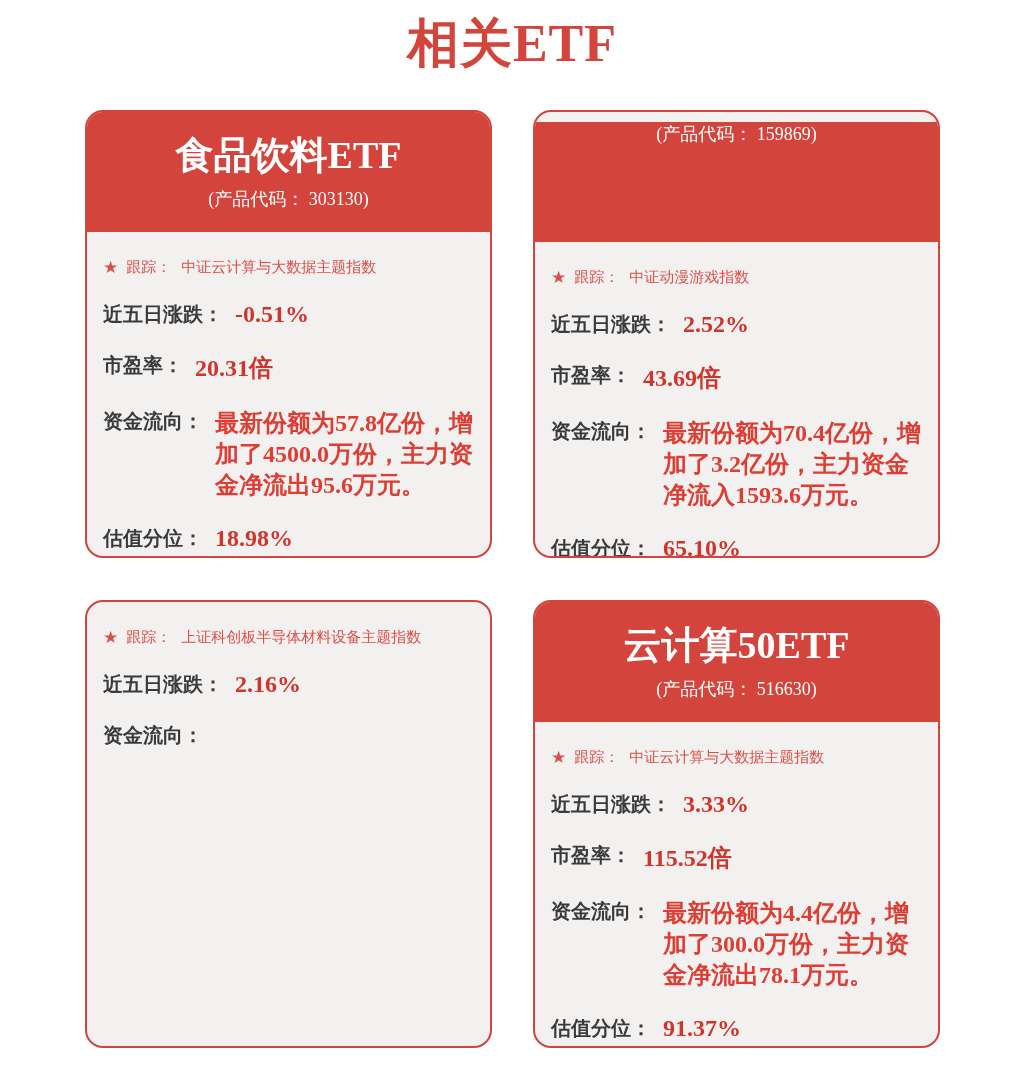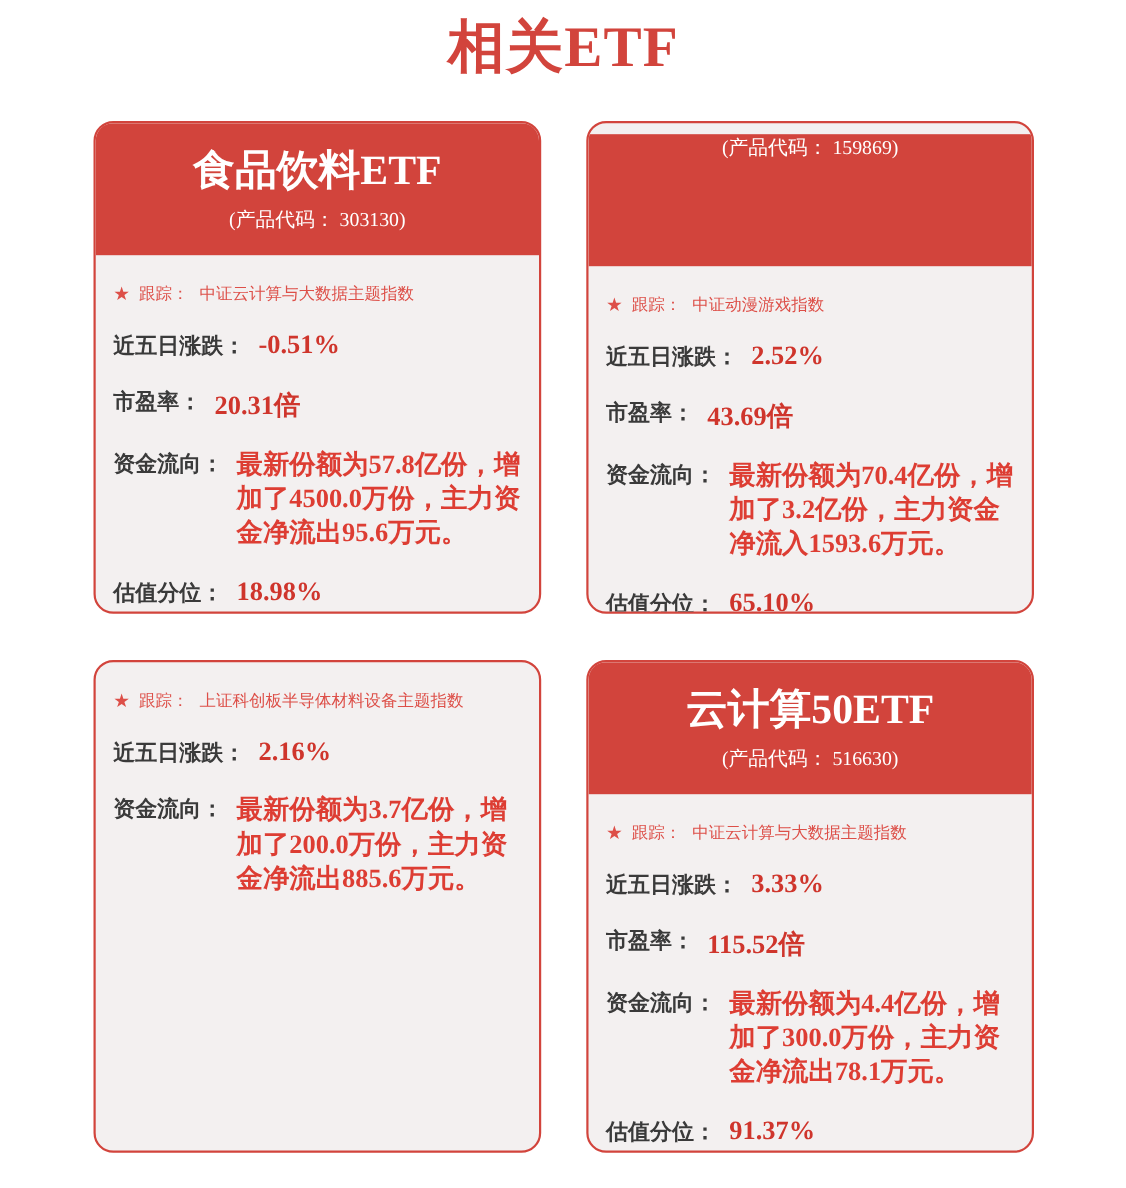--- a/index.html
+++ b/index.html
@@ -173,21 +173,20 @@
           <span class="star">★</span>
           <span class="track-label">跟踪：</span>
           <span class="track-index">上证科创板半导体材料设备主题指数</span>
         </div>
         <div class="metric">
           <span class="m-label">近五日涨跌：</span>
           <span class="m-value">2.16%</span>
         </div>
         <div class="metric flow">
           <span class="m-label">资金流向：</span>
-          <span class="m-value">最新份额为3.7亿份，增加了200.0万份，主力资金净流出885.6万元。</span>
         </div>
       </div>
     </div>
 
     <div class="card">
       <div class="card-header">
         <div class="card-title">云计算50ETF</div>
         <div class="card-code">(产品代码： 516630)</div>
       </div>
       <div class="card-body">

